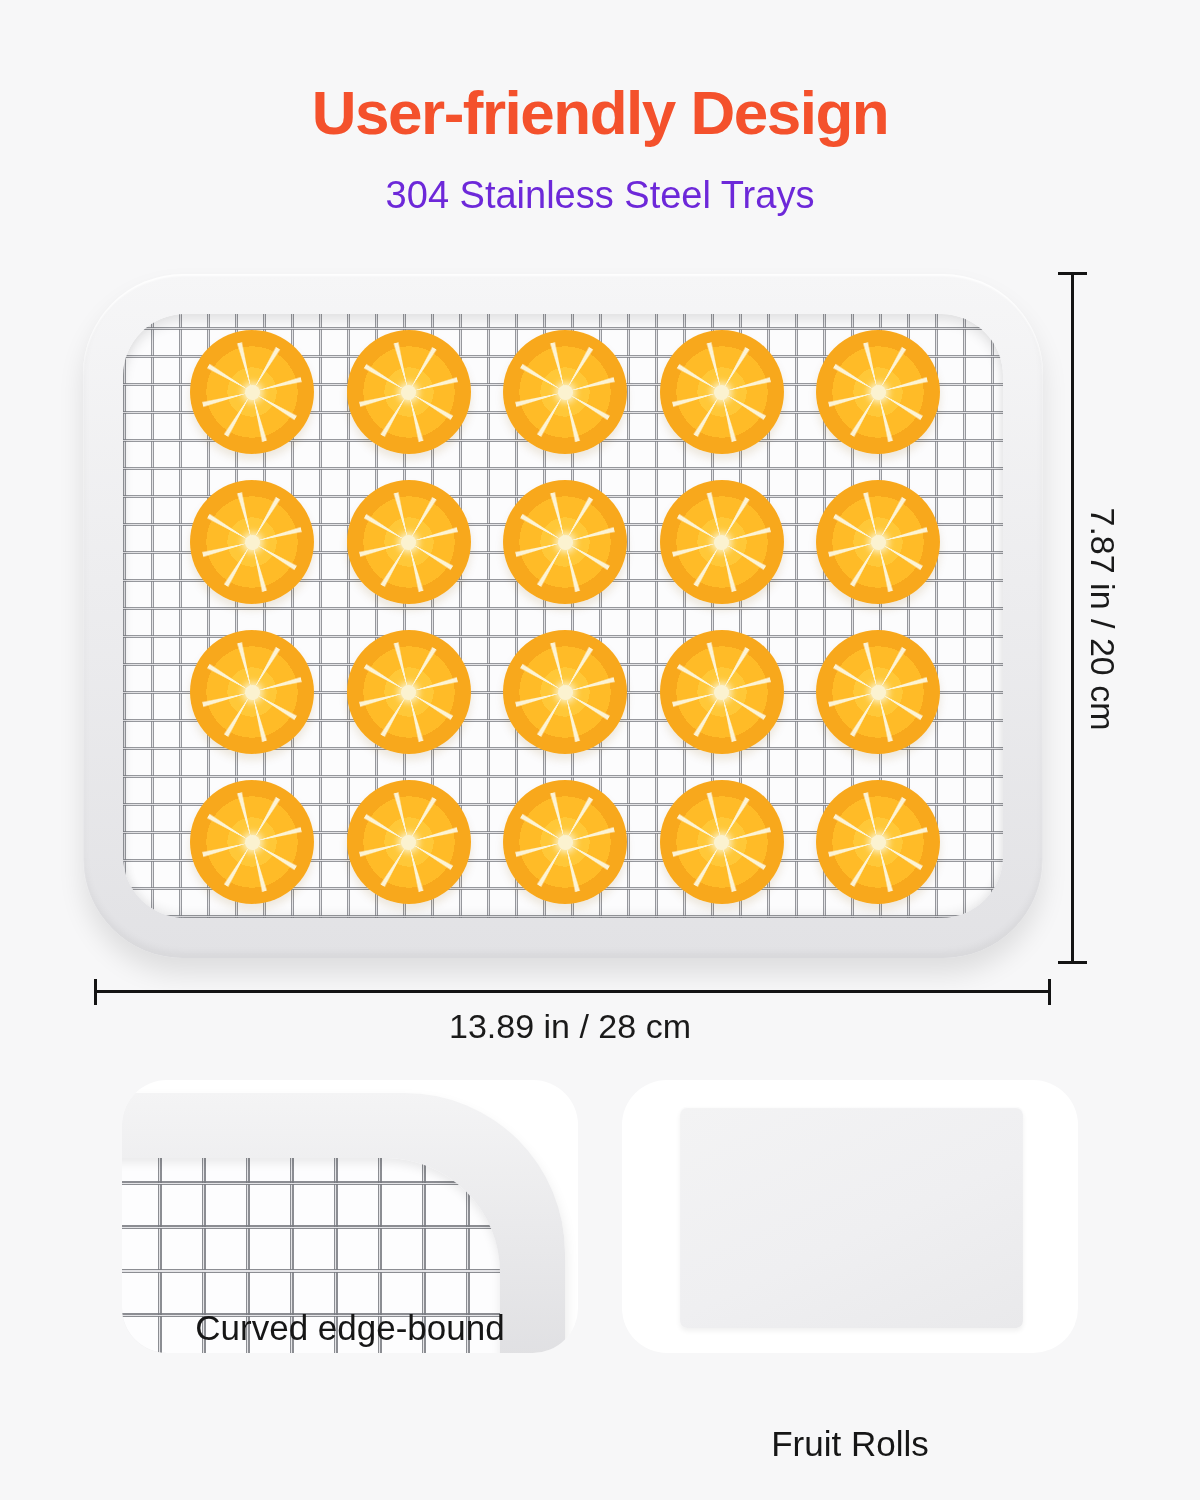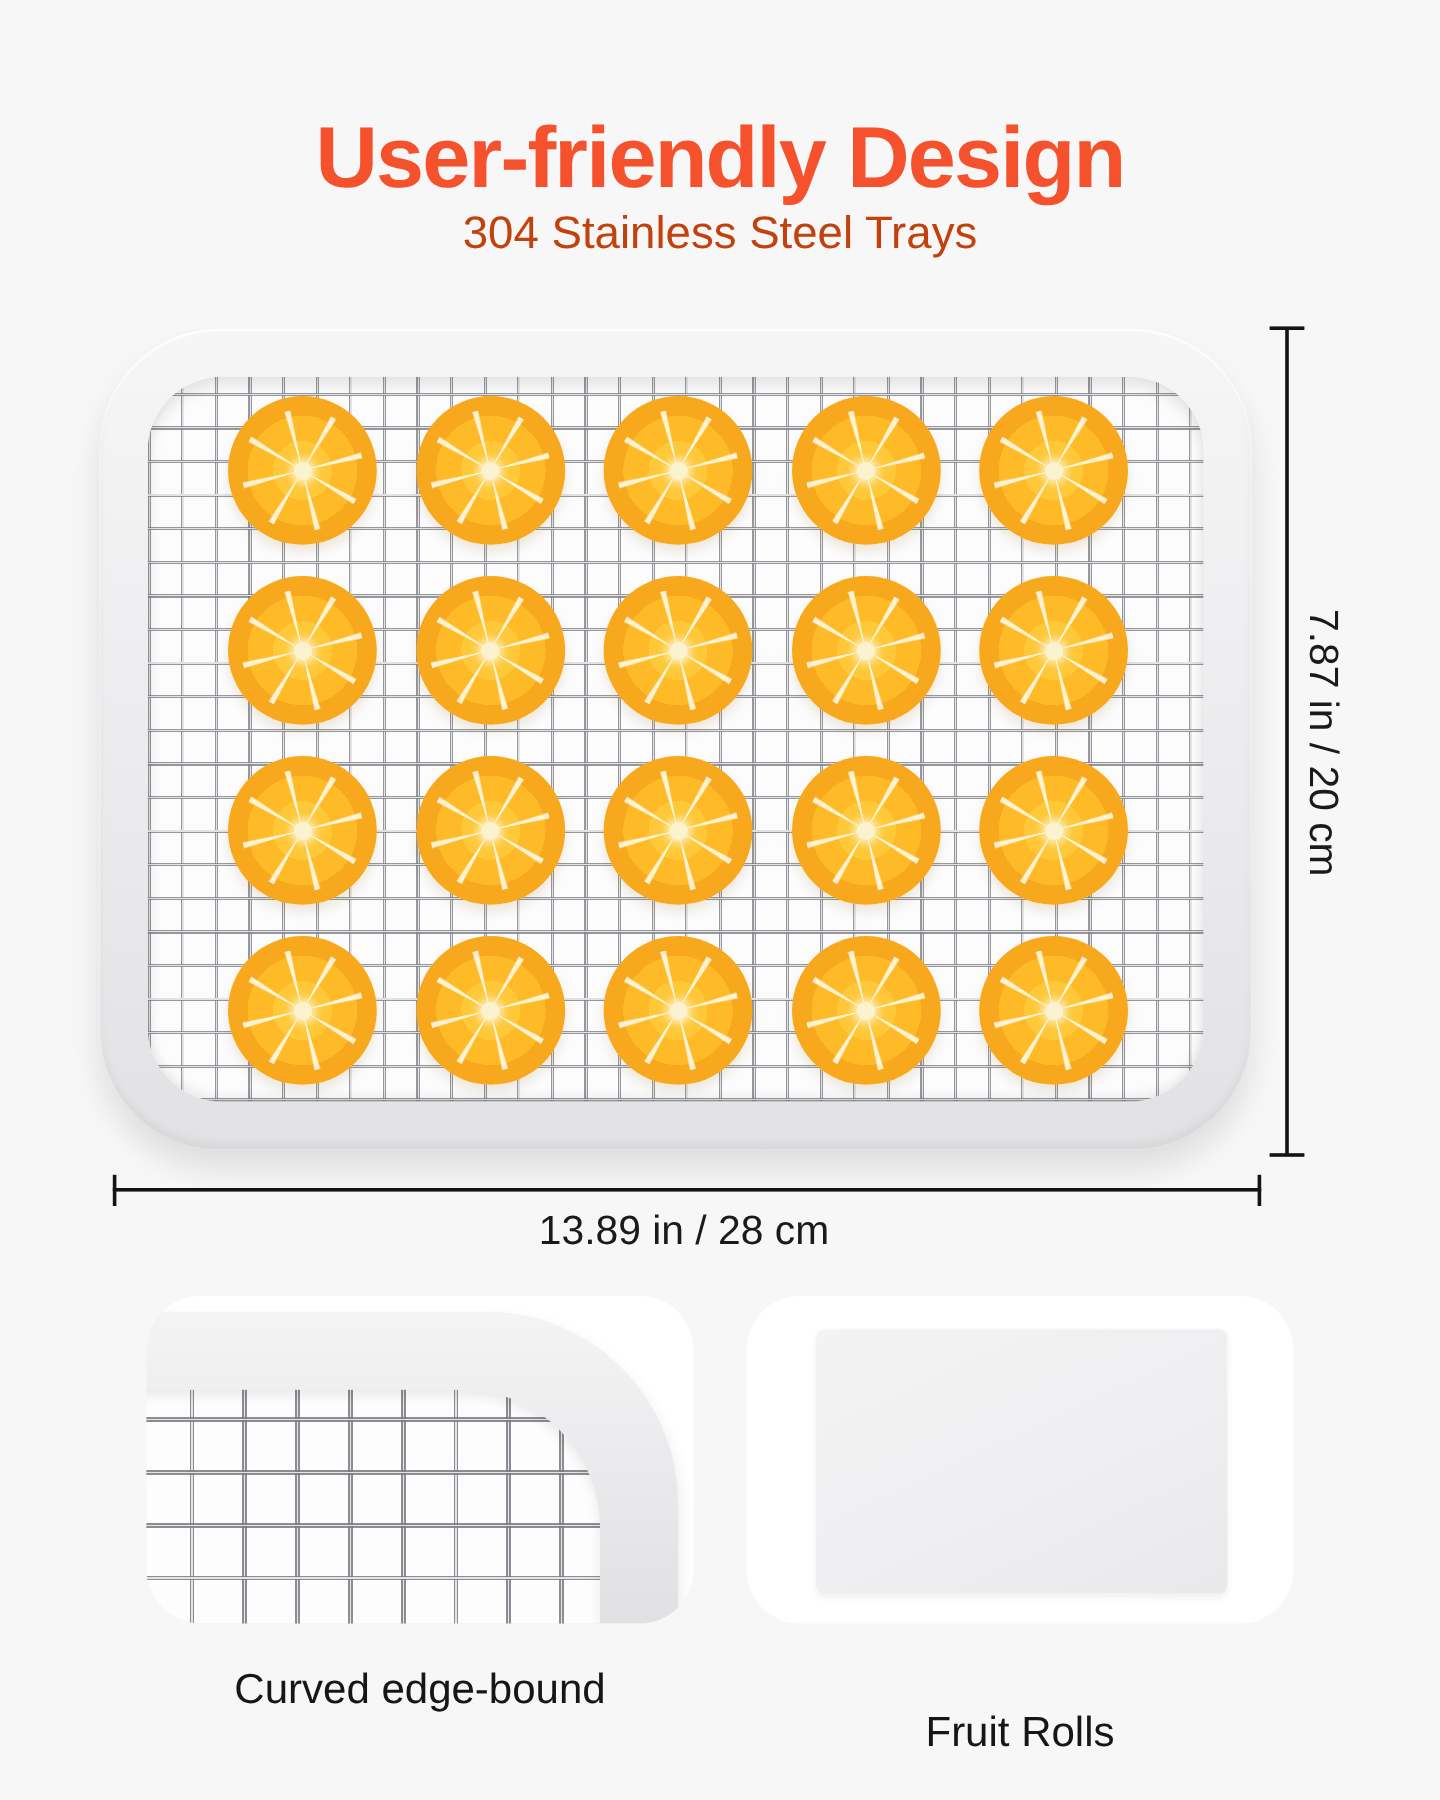--- a/index.html
+++ b/index.html
@@ -1,23 +1,23 @@
 <!DOCTYPE html>
 <html><head>
 <meta charset="utf-8">
 <style>
   html,body{margin:0;padding:0;}
   body{font-family:"Liberation Sans", sans-serif; background:#f7f7f8;}
   .canvas{position:relative; width:1200px; height:1500px; background:#f7f7f8; overflow:hidden; margin:0 auto;}
 
   
-  .title{position:absolute; left:0; top:96px; width:1200px; text-align:center;
-         font-size:72px; font-weight:800; letter-spacing:-1.5px; color:#f4512c; line-height:1;}
+  .title{position:absolute; left:0; top:82px; width:1200px; text-align:center;
+         font-size:62px; font-weight:800; letter-spacing:-1.5px; color:#f4512c; line-height:1;}
   .subtitle{position:absolute; left:0; top:172px; width:1200px; text-align:center;
-         font-size:38px; font-weight:400; color:#c2410c; line-height:46px;}
+         font-size:38px; font-weight:400; color:#6d28d9; line-height:46px;}
 
   
   .tray{position:absolute; left:83px; top:274px; width:960px; height:684px; border-radius:100px;
         background:linear-gradient(180deg,#f6f6f7 0%,#ededef 45%,#e2e2e5 100%);
         box-shadow:0 16px 26px rgba(0,0,0,0.10), inset 0 2px 2px rgba(255,255,255,0.95), inset 0 -5px 8px rgba(0,0,0,0.05);}
   .tray-mesh{position:absolute; left:40px; top:40px; right:40px; bottom:40px; border-radius:62px; overflow:hidden;
         background-color:#fcfcfd;
         background-image:
           repeating-linear-gradient(0deg,  rgba(125,127,133,0.80) 0 1px, #e3e3e6 1px 2px, rgba(125,127,133,0.80) 2px 2.6px, transparent 2.6px 28px),
           repeating-linear-gradient(90deg, rgba(125,127,133,0.80) 0 1px, #e3e3e6 1px 2px, rgba(125,127,133,0.80) 2px 2.6px, transparent 2.6px 28px);
@@ -74,21 +74,21 @@
           repeating-linear-gradient(90deg, rgba(120,122,128,0.85) 0 1.5px, #e4e4e7 1.5px 2.5px, rgba(120,122,128,0.85) 2.5px 4px, transparent 4px 44px);
         box-shadow:inset 0 5px 10px rgba(0,0,0,0.08);}
 
   
   .sheet{position:absolute; left:58px; top:27px; right:55px; bottom:25px; border-radius:7px;
         background:linear-gradient(155deg,#f3f3f4 0%,#efeff1 55%,#e9e9eb 100%);
         box-shadow:0 3px 5px rgba(0,0,0,0.06), inset 0 1px 1px rgba(255,255,255,0.8);}
 
   
   .caption{position:absolute; color:#161616; font-size:35px; line-height:44px; text-align:center; font-weight:400;}
-  .caption-left{left:122px; top:1386px; width:456px;}
+  .caption-left{left:122px; top:1306px; width:456px;}
   .caption-right{left:622px; top:1390px; width:456px;margin-top:32px;}
 </style>
 </head>
 <body>
 
 <div class="canvas">
 
   <div class="title">User-friendly Design</div>
   <div class="subtitle">304 Stainless Steel Trays</div>
 

